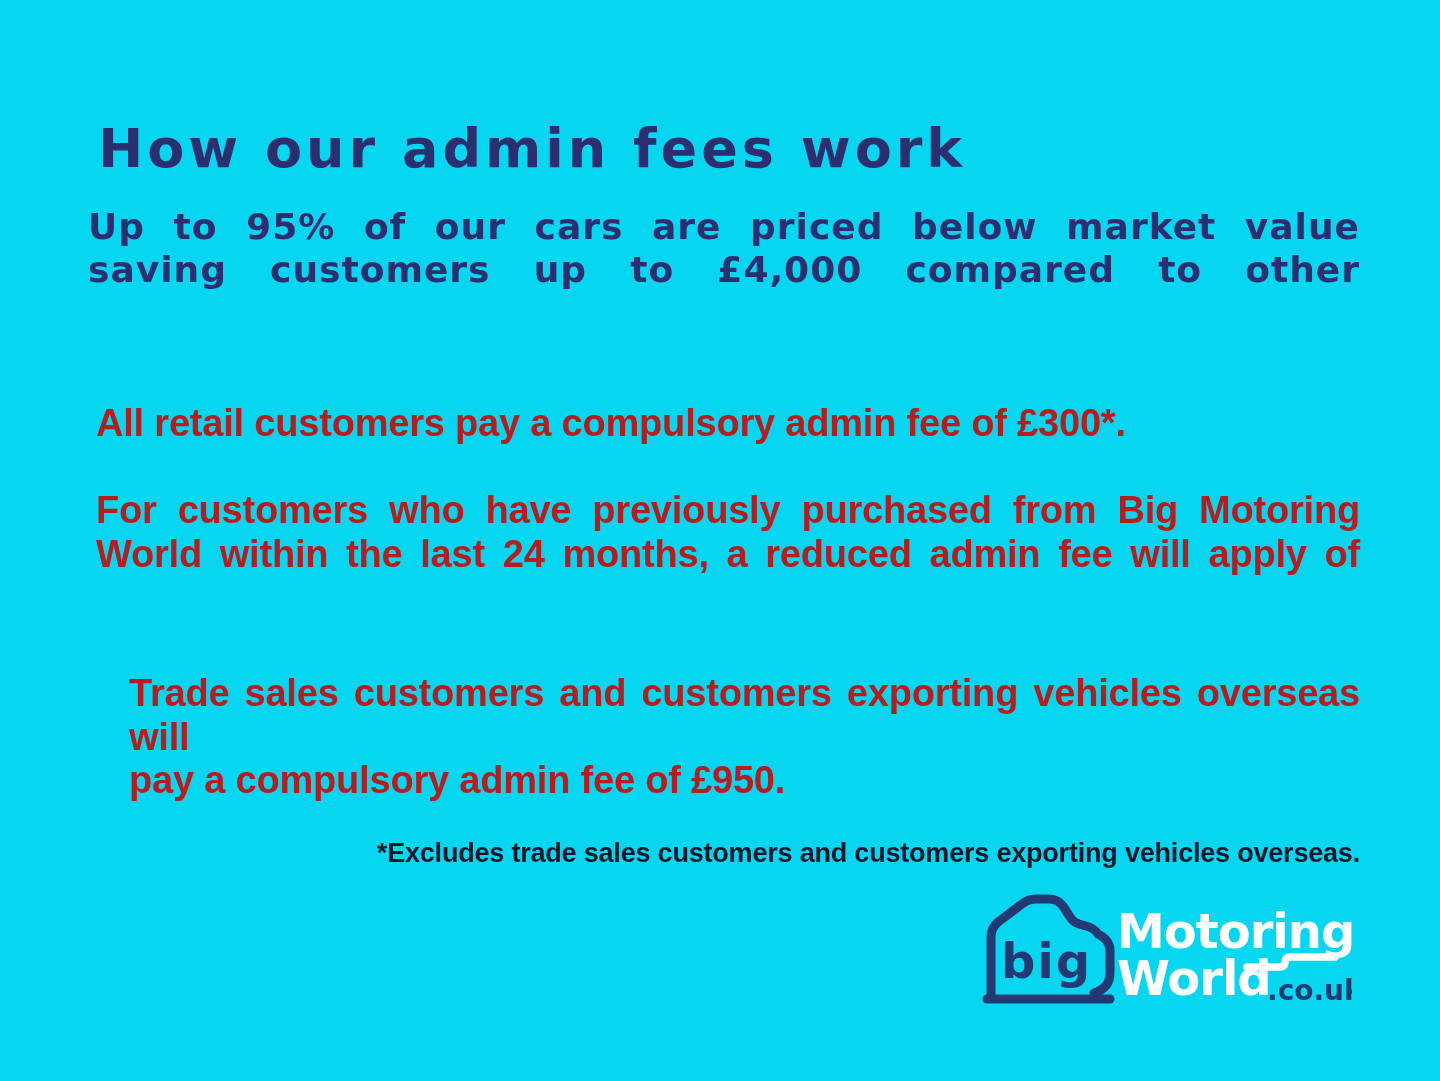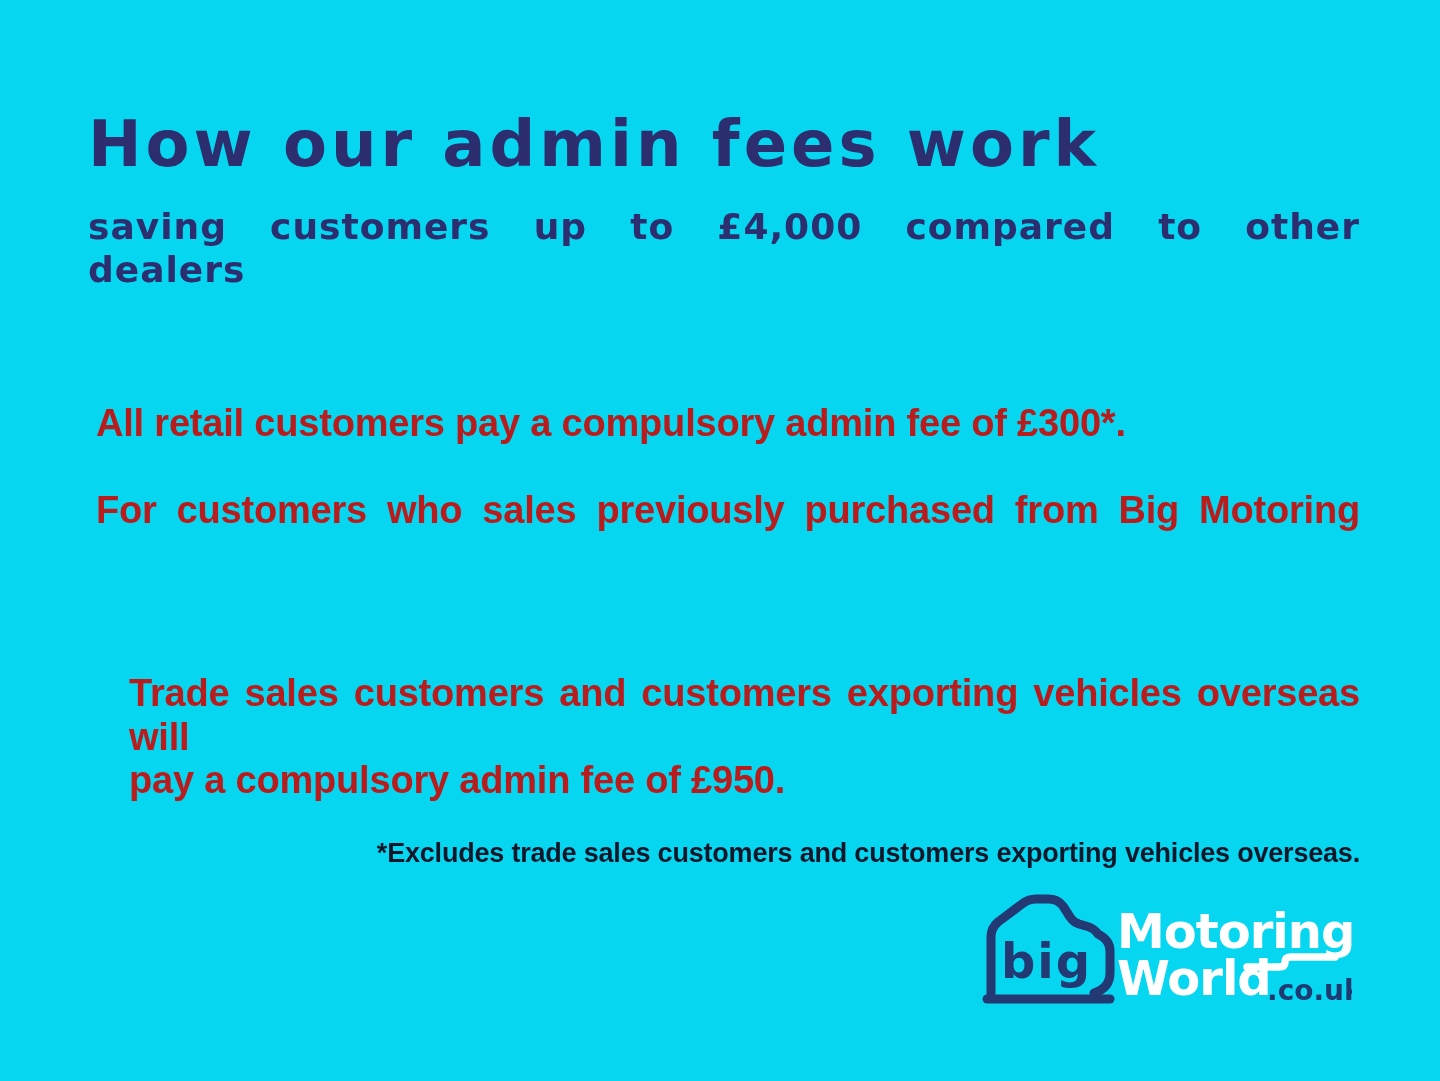--- a/index.html
+++ b/index.html
@@ -4,23 +4,23 @@
 <style>
   html,body { margin:0; padding:0; }
   .canvas {
     position:relative;
     width:1440px; height:1081px;
     background:#07d6f1;
     overflow:hidden;
     font-family:"Liberation Sans", sans-serif;
   }
   .page-title {
-    position:absolute; left:86px; top:110px; margin:2px;
+    position:absolute; left:86px; top:110px; margin:12px;
     font-family:"DejaVu Sans", sans-serif;
-    font-size:64px; font-weight:bold; color:#2c2e6f;
+    font-size:54px; font-weight:bold; color:#2c2e6f;
     letter-spacing:4px; white-space:nowrap; line-height:1;
   }
   .subheading {
     position:absolute; left:88px; right:80px; top:205px;
     font-family:"DejaVu Sans", sans-serif;
     font-size:36px; font-weight:bold; color:#2c2e6f;
     line-height:43px; letter-spacing:1px;
   }
   .para {
     position:absolute; left:96px; right:80px;
@@ -47,30 +47,31 @@
   }
 </style>
 </head>
 <body>
 
 <div class="canvas">
 
   <h1 class="page-title">How our admin fees work</h1>
 
   <div class="subheading">
+    <div class="jlast">Up to 95% of our cars are priced below market value</div>
     <div class="jlast">saving customers up to £4,000 compared to other</div>
-    <div>dealers</div>
   </div>
 
   <div class="para p1">
     <div>All retail customers pay a compulsory admin fee of £300*.</div>
   </div>
 
   <div class="para p2">
-    <div class="jlast">For customers who sales previously purchased from Big Motoring</div>
+    <div class="jlast">For customers who have previously purchased from Big Motoring</div>
+    <div class="jlast">World within the last 24 months, a reduced admin fee will apply of</div>
   </div>
 
   <div class="para p3">
     <div class="jlast">Trade sales customers and customers exporting vehicles overseas will</div>
     <div>pay a compulsory admin fee of £950.</div>
   </div>
 
   <div class="footnote">*Excludes trade sales customers and customers exporting vehicles overseas.</div>
 
   <div class="logo">

